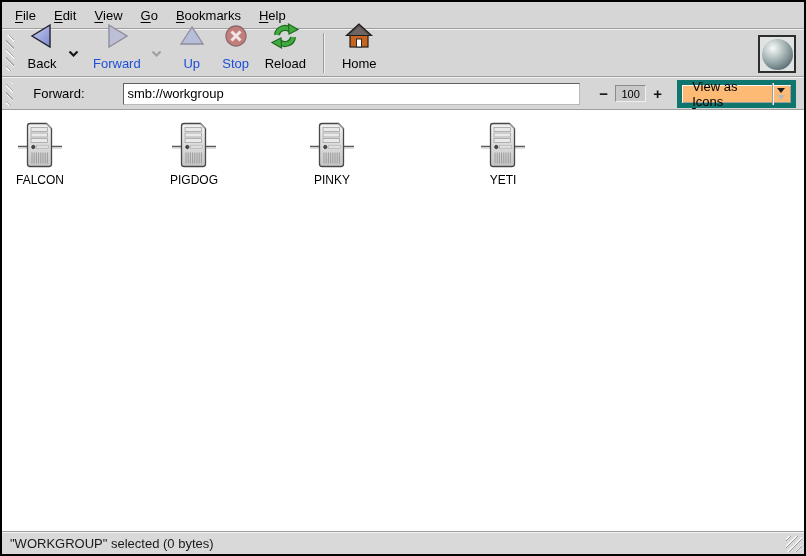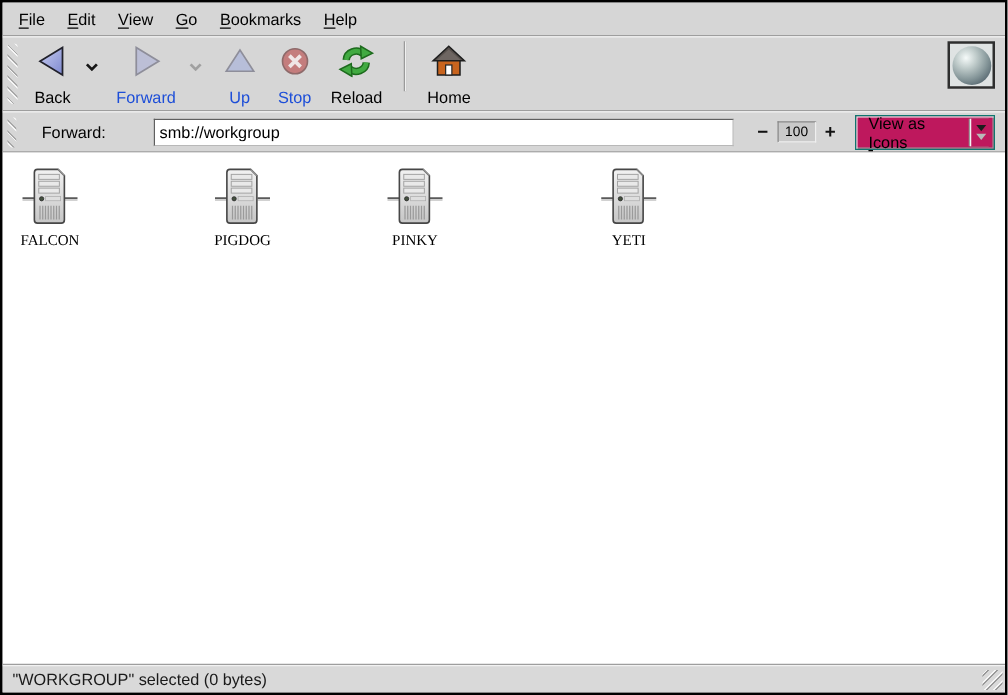--- a/index.html
+++ b/index.html
@@ -16,21 +16,21 @@
   .menubar {
     height:27px; display:flex; align-items:stretch; padding-left:4px;
     background:#d6d6d6; border-bottom:1px solid #9e9e9e;
     font-size:13px; color:#000; flex:0 0 auto;
   }
   .menu-item { display:flex; align-items:center; padding:0 9px; cursor:default; }
   .menu-item u { text-decoration:underline; text-underline-offset:2px; }
 
   
   .toolbar {
-    height:60px; flex:0 0 auto; display:flex; align-items:flex-start;
+    height:48px; flex:0 0 auto; display:flex; align-items:flex-end;
     padding:3px 8px 3px 4px; background:#d6d6d6;
     border-top:1px solid #f2f2f2; border-bottom:1px solid #9e9e9e;
   }
   .grip {
     width:8px; align-self:stretch; margin:2px 6px 2px 0; border-radius:2px;
     background:repeating-linear-gradient(45deg,#d6d6d6 0 2px,#f5f5f5 2px 3px,#a8a8a8 3px 4px,#d6d6d6 4px 6px);
   }
   .tool-button {
     display:flex; flex-direction:column; align-items:center; justify-content:flex-end;
     padding:2px 6px 1px; min-width:42px; gap:3px; border:1px solid transparent; border-radius:2px;
@@ -63,36 +63,36 @@
   }
   .zoom-ctrl { display:flex; align-items:center; margin-left:17px; gap:5px; }
   .zoom-btn { font-size:15px; font-weight:bold; color:#111; width:13px; text-align:center; line-height:14px; }
   .zoom-level {
     width:31px; height:17px; display:flex; align-items:center; justify-content:center;
     background:#c9c9c9; border:1px solid; border-color:#8a8a8a #efefef #efefef #8a8a8a;
     font-size:11px; color:#000;
   }
   .view-select {
     margin-left:13px; height:28px; display:flex; align-items:center;
-    background:#be185d; border:1px solid #0f766e;
+    background:#fdba74; border:5px solid #0f766e;
     box-shadow:inset 1px 1px 0 #f4f4f4, inset -1px -1px 0 #9c9c9c;
     padding:0 3px 0 10px; font-size:13px; color:#000;
   }
   .view-select u { text-decoration:underline; text-underline-offset:2px; }
   .vs-indicator {
     margin-left:9px; width:17px; height:22px; display:flex; flex-direction:column;
     align-items:center; justify-content:center; gap:2px;
     border-left:1px solid #f2f2f2; box-shadow:-1px 0 0 #9c9c9c;
   }
   .tri-down-dark { width:0; height:0; border-left:4px solid transparent; border-right:4px solid transparent; border-top:5px solid #1c1c1c; }
   .tri-down-lite { width:0; height:0; border-left:4px solid transparent; border-right:4px solid transparent; border-top:5px solid #b9b9b9; }
 
   
   .content { flex:1 1 auto; background:#fff; position:relative; border-bottom:1px solid #9e9e9e; }
-  .file-item { position:absolute; top:11px; width:76px; text-align:center;font-family:Liberation Serif, serif; }
+  .file-item { position:absolute; top:11px; width:76px; text-align:center; }
   .file-item svg { display:block; margin:0 auto; }
   .file-label { font-size:12px; color:#000; margin-top:4px; white-space:nowrap; }
 
   
   .statusbar {
     height:22px; flex:0 0 auto; display:flex; align-items:center;
     background:#d9d9d9; border-top:1px solid #f2f2f2; padding-left:8px;
     font-size:13px; color:#1a1a1a; position:relative;
   }
   .resize-grip {

